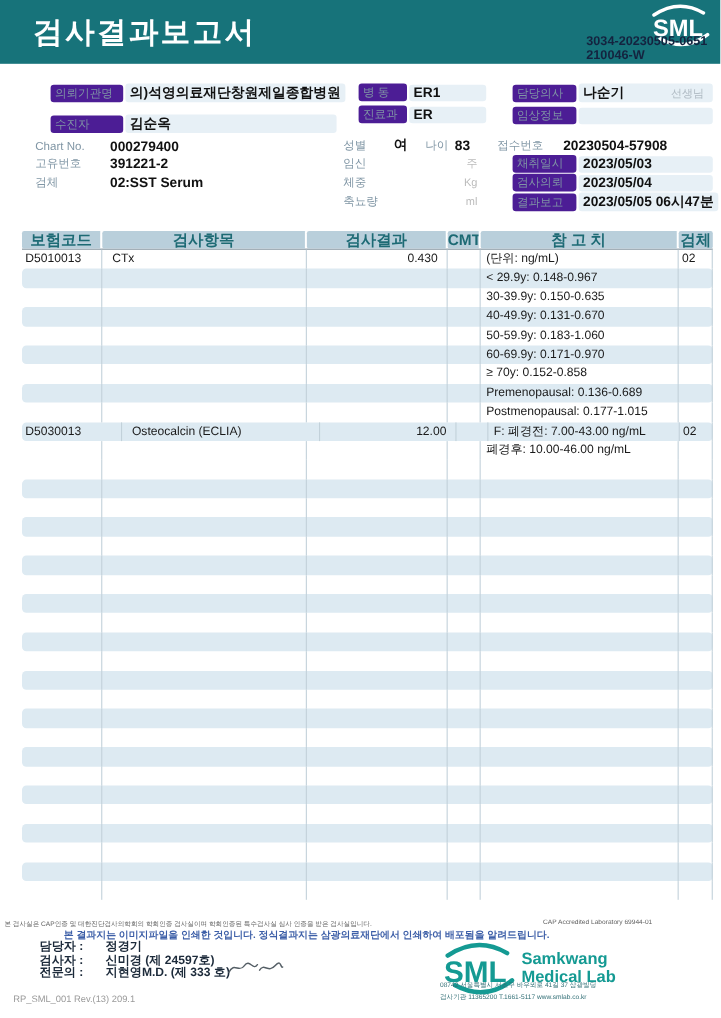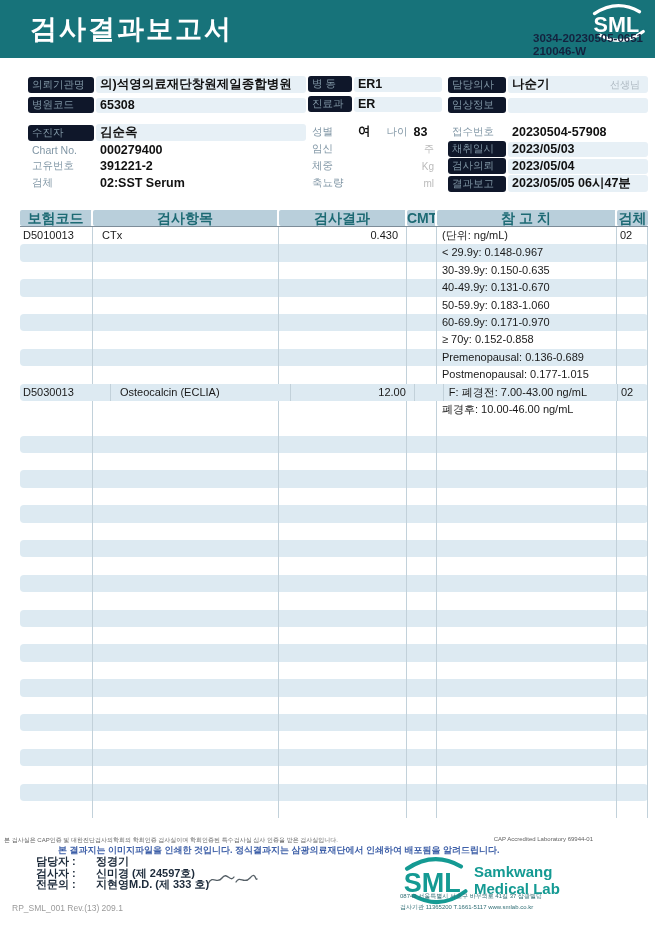--- a/index.html
+++ b/index.html
@@ -22,21 +22,21 @@
   #col-left  { left:28px;  width:278px; }
   #col-mid   { left:308px; width:134px; }
   #col-right { left:448px; width:200px; }
   .info-row { display:flex; align-items:center; min-height:15px; margin-bottom:1px; position:relative; }
   .info-col .info-row:nth-child(1), .info-col .info-row:nth-child(2) { margin-bottom:4px; }
   .info-row.gap { margin-top:11px; }
   .lbl { font-size:10.5px; color:#8096a5; flex:0 0 auto; padding:1px 4px; border-radius:3px; }
   #col-left  .lbl { width:66px; }
   #col-mid   .lbl { width:44px; }
   #col-right .lbl { width:58px; }
-  .lbl.pill { background:#0f172a; }
+  .lbl.pill { background:#4c1d95;margin-left:18px; }
   .valwrap { display:flex; align-items:center; flex:1; padding:0 4px; border-radius:3px; margin-left:2px; min-height:15px; }
   .valwrap.vbg { background:#e7f0f6; }
   .val { font-weight:bold; font-size:12.5px; color:#111111; white-space:nowrap; }
   .lbl2 { font-size:10.5px; color:#8096a5; margin:0 6px 0 16px; }
   .suffix { margin-left:auto; font-size:10px; color:#aeb9c2; padding-right:4px; }
   .unit { margin-left:auto; font-size:10px; color:#bbbbbb; padding-right:8px; }
 
   
   .rtable { position:absolute; left:20px; top:210px; width:628px; }
   .thead { display:flex; height:17px; border-bottom:1px solid #7d8d99; }
@@ -83,26 +83,20 @@
   </div>
 </div>
 
 <div class="info-col" id="col-left">
     <div class="info-row">
       <span class="lbl pill">의뢰기관명</span>
       <span class="valwrap vbg">
         <span class="val">의)석영의료재단창원제일종합병원</span>
       </span>
     </div>
-    <div class="info-row">
-      <span class="lbl pill">병원코드</span>
-      <span class="valwrap vbg">
-        <span class="val">65308</span>
-      </span>
-    </div>
     <div class="info-row gap">
       <span class="lbl pill">수진자</span>
       <span class="valwrap vbg">
         <span class="val">김순옥</span>
       </span>
     </div>
     <div class="info-row">
       <span class="lbl">Chart No.</span>
       <span class="valwrap">
         <span class="val">000279400</span>

